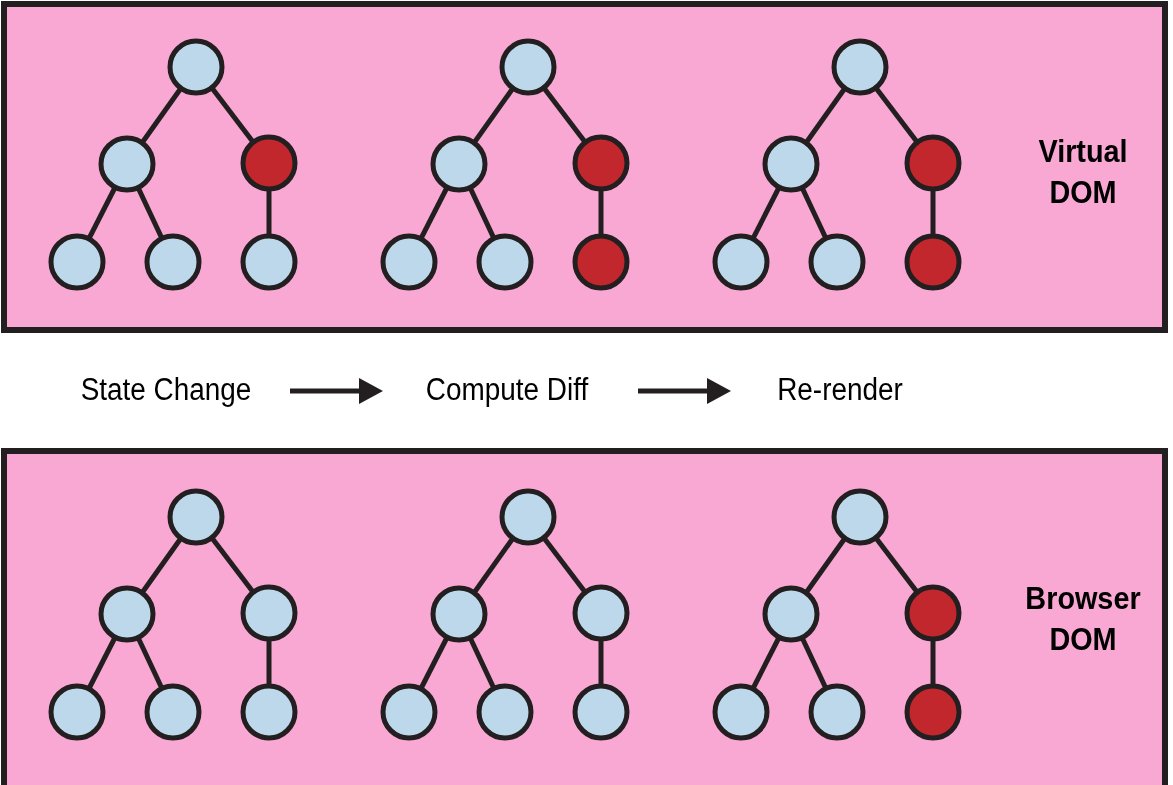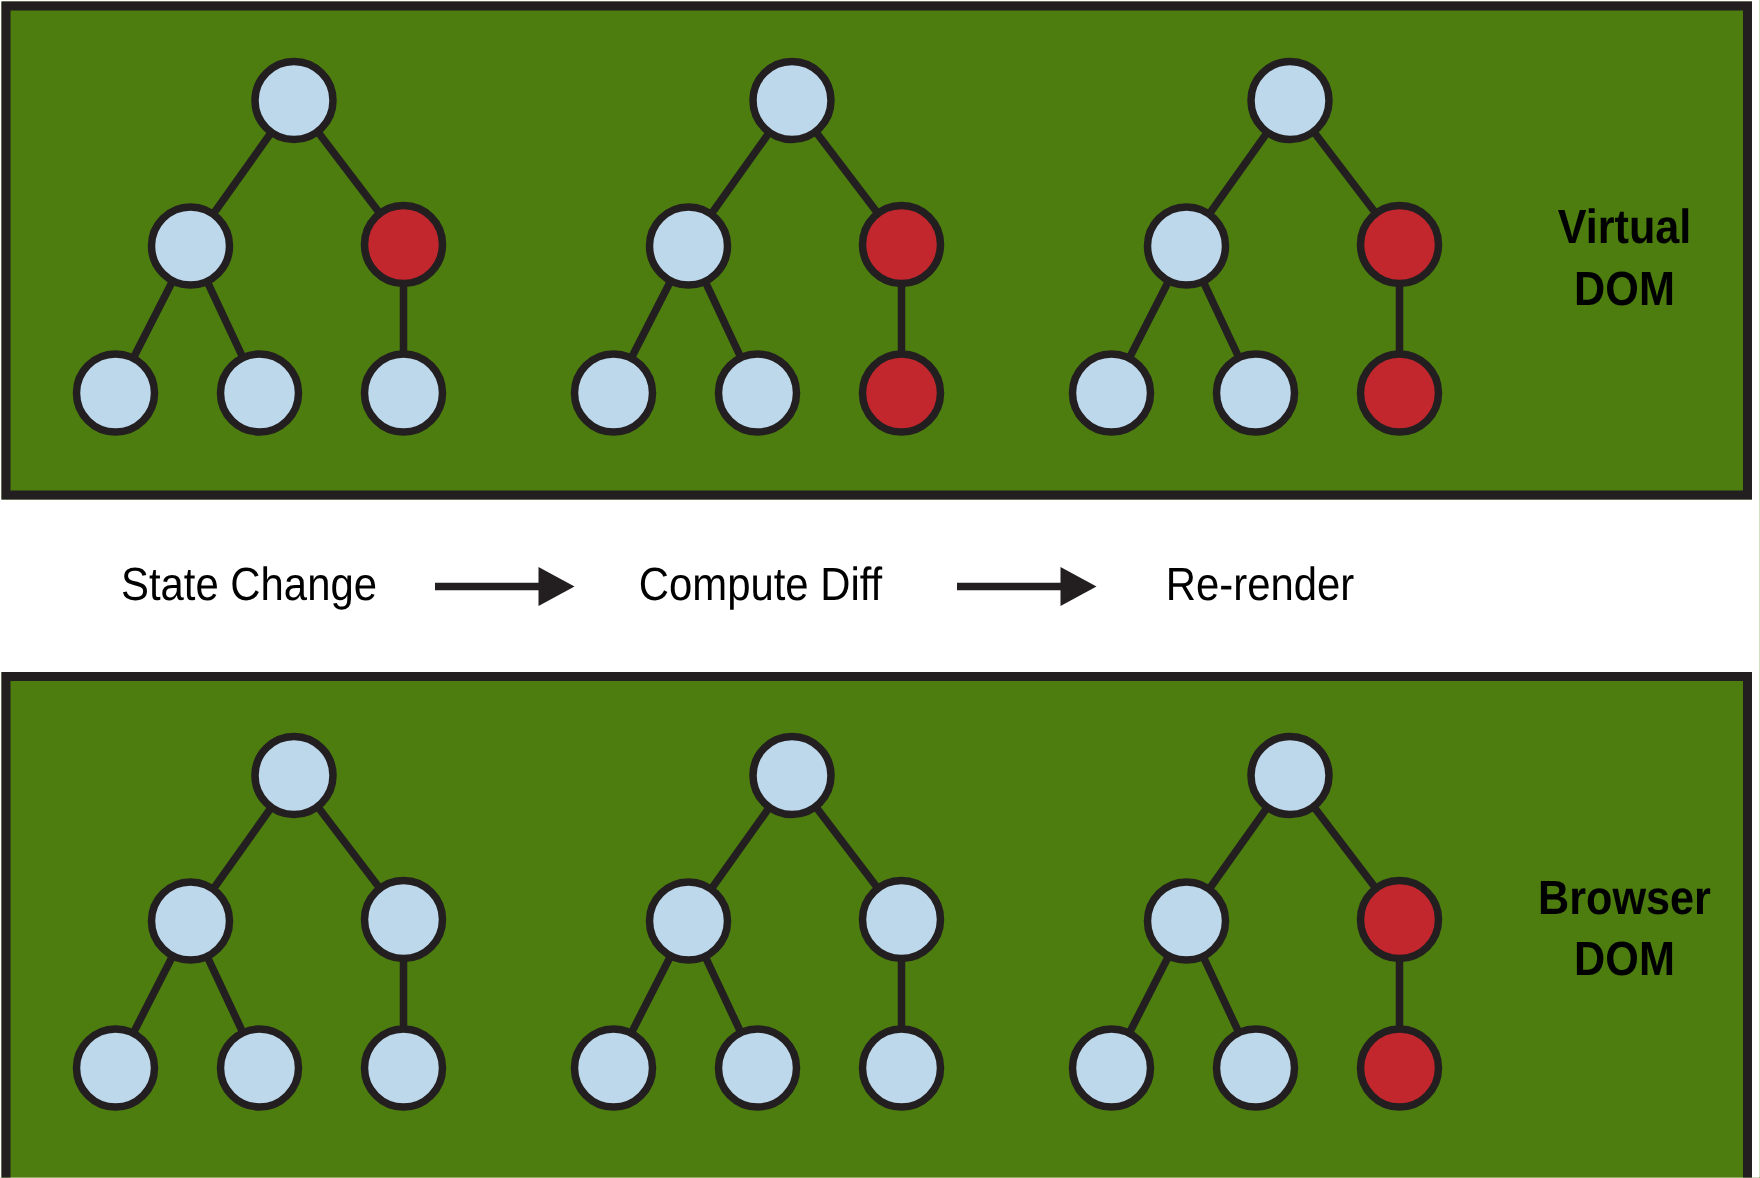--- a/index.html
+++ b/index.html
@@ -16,21 +16,21 @@
     position: relative;
     width: 1173px;
     height: 785px;
   }
   .panel {
     position: absolute;
     left: 1px;
     width: 1167px;
     box-sizing: border-box;
     border: 6px solid var(--ink, #231F20);
-    background: #4d7c0f;
+    background: #f9a8d4;
   }
   #panel-0 { top: 1px;   height: 332px; }
   #panel-1 { top: 448px; height: 408px; }
 
   .tree {
     position: absolute;
     width: 260px;
     height: 290px;
   }
   #panel-0 .tree { top: 18px; }

